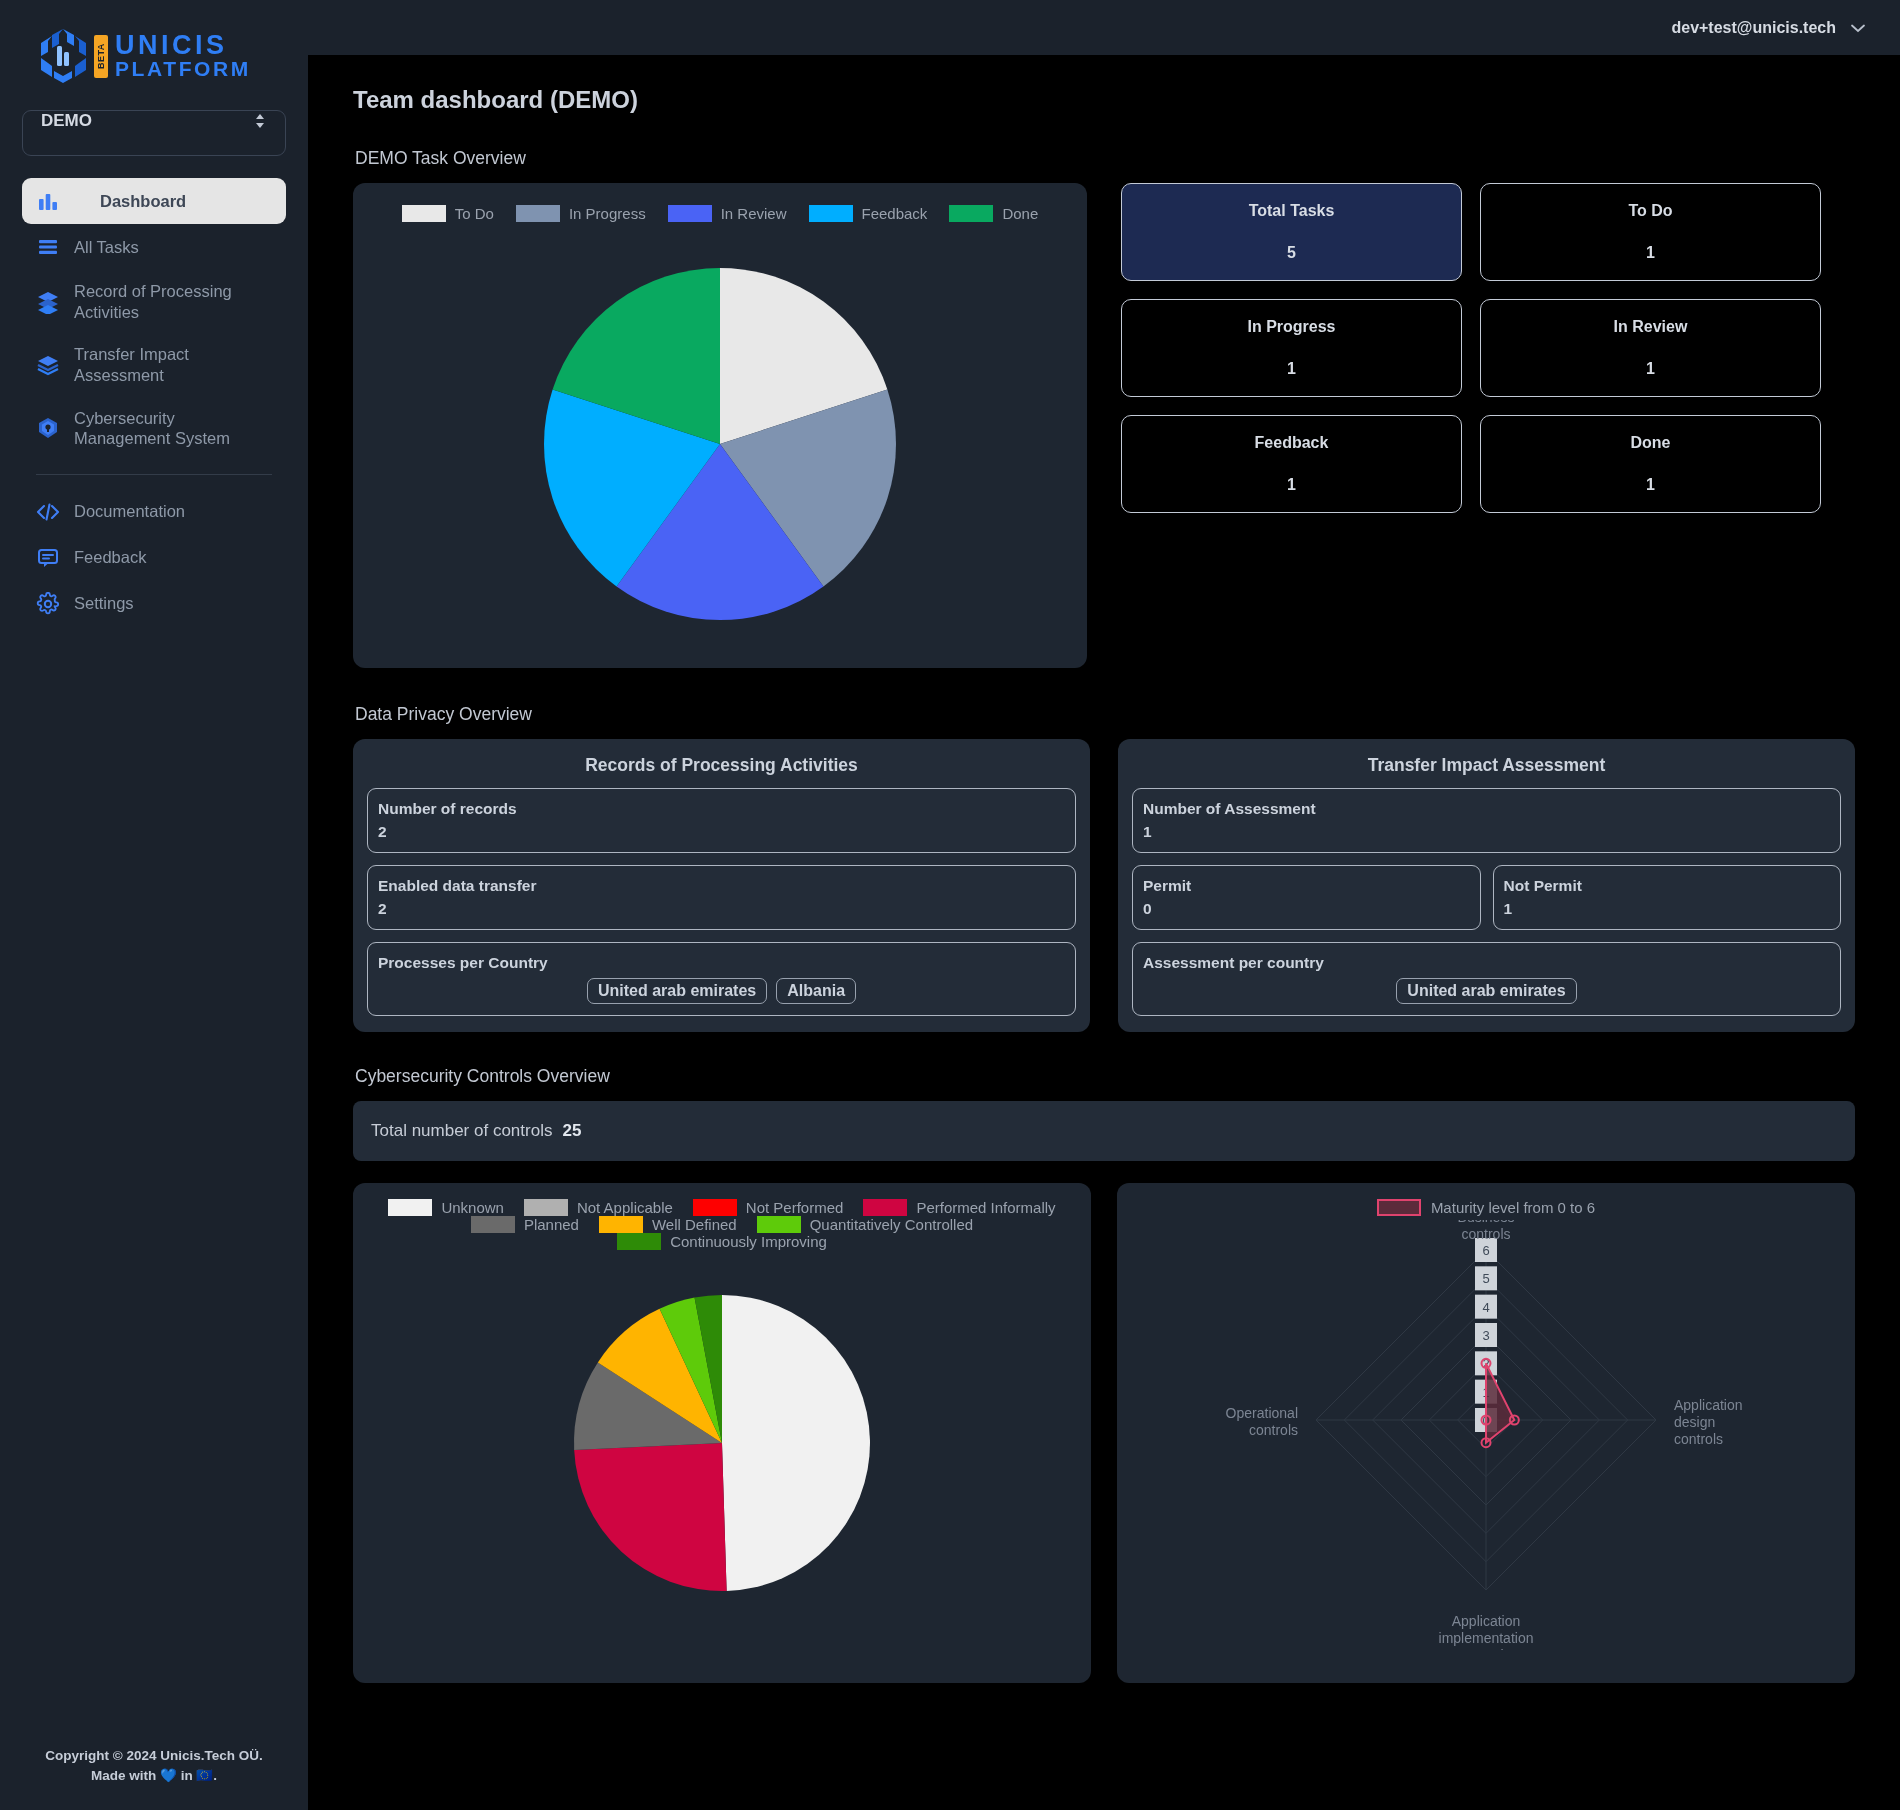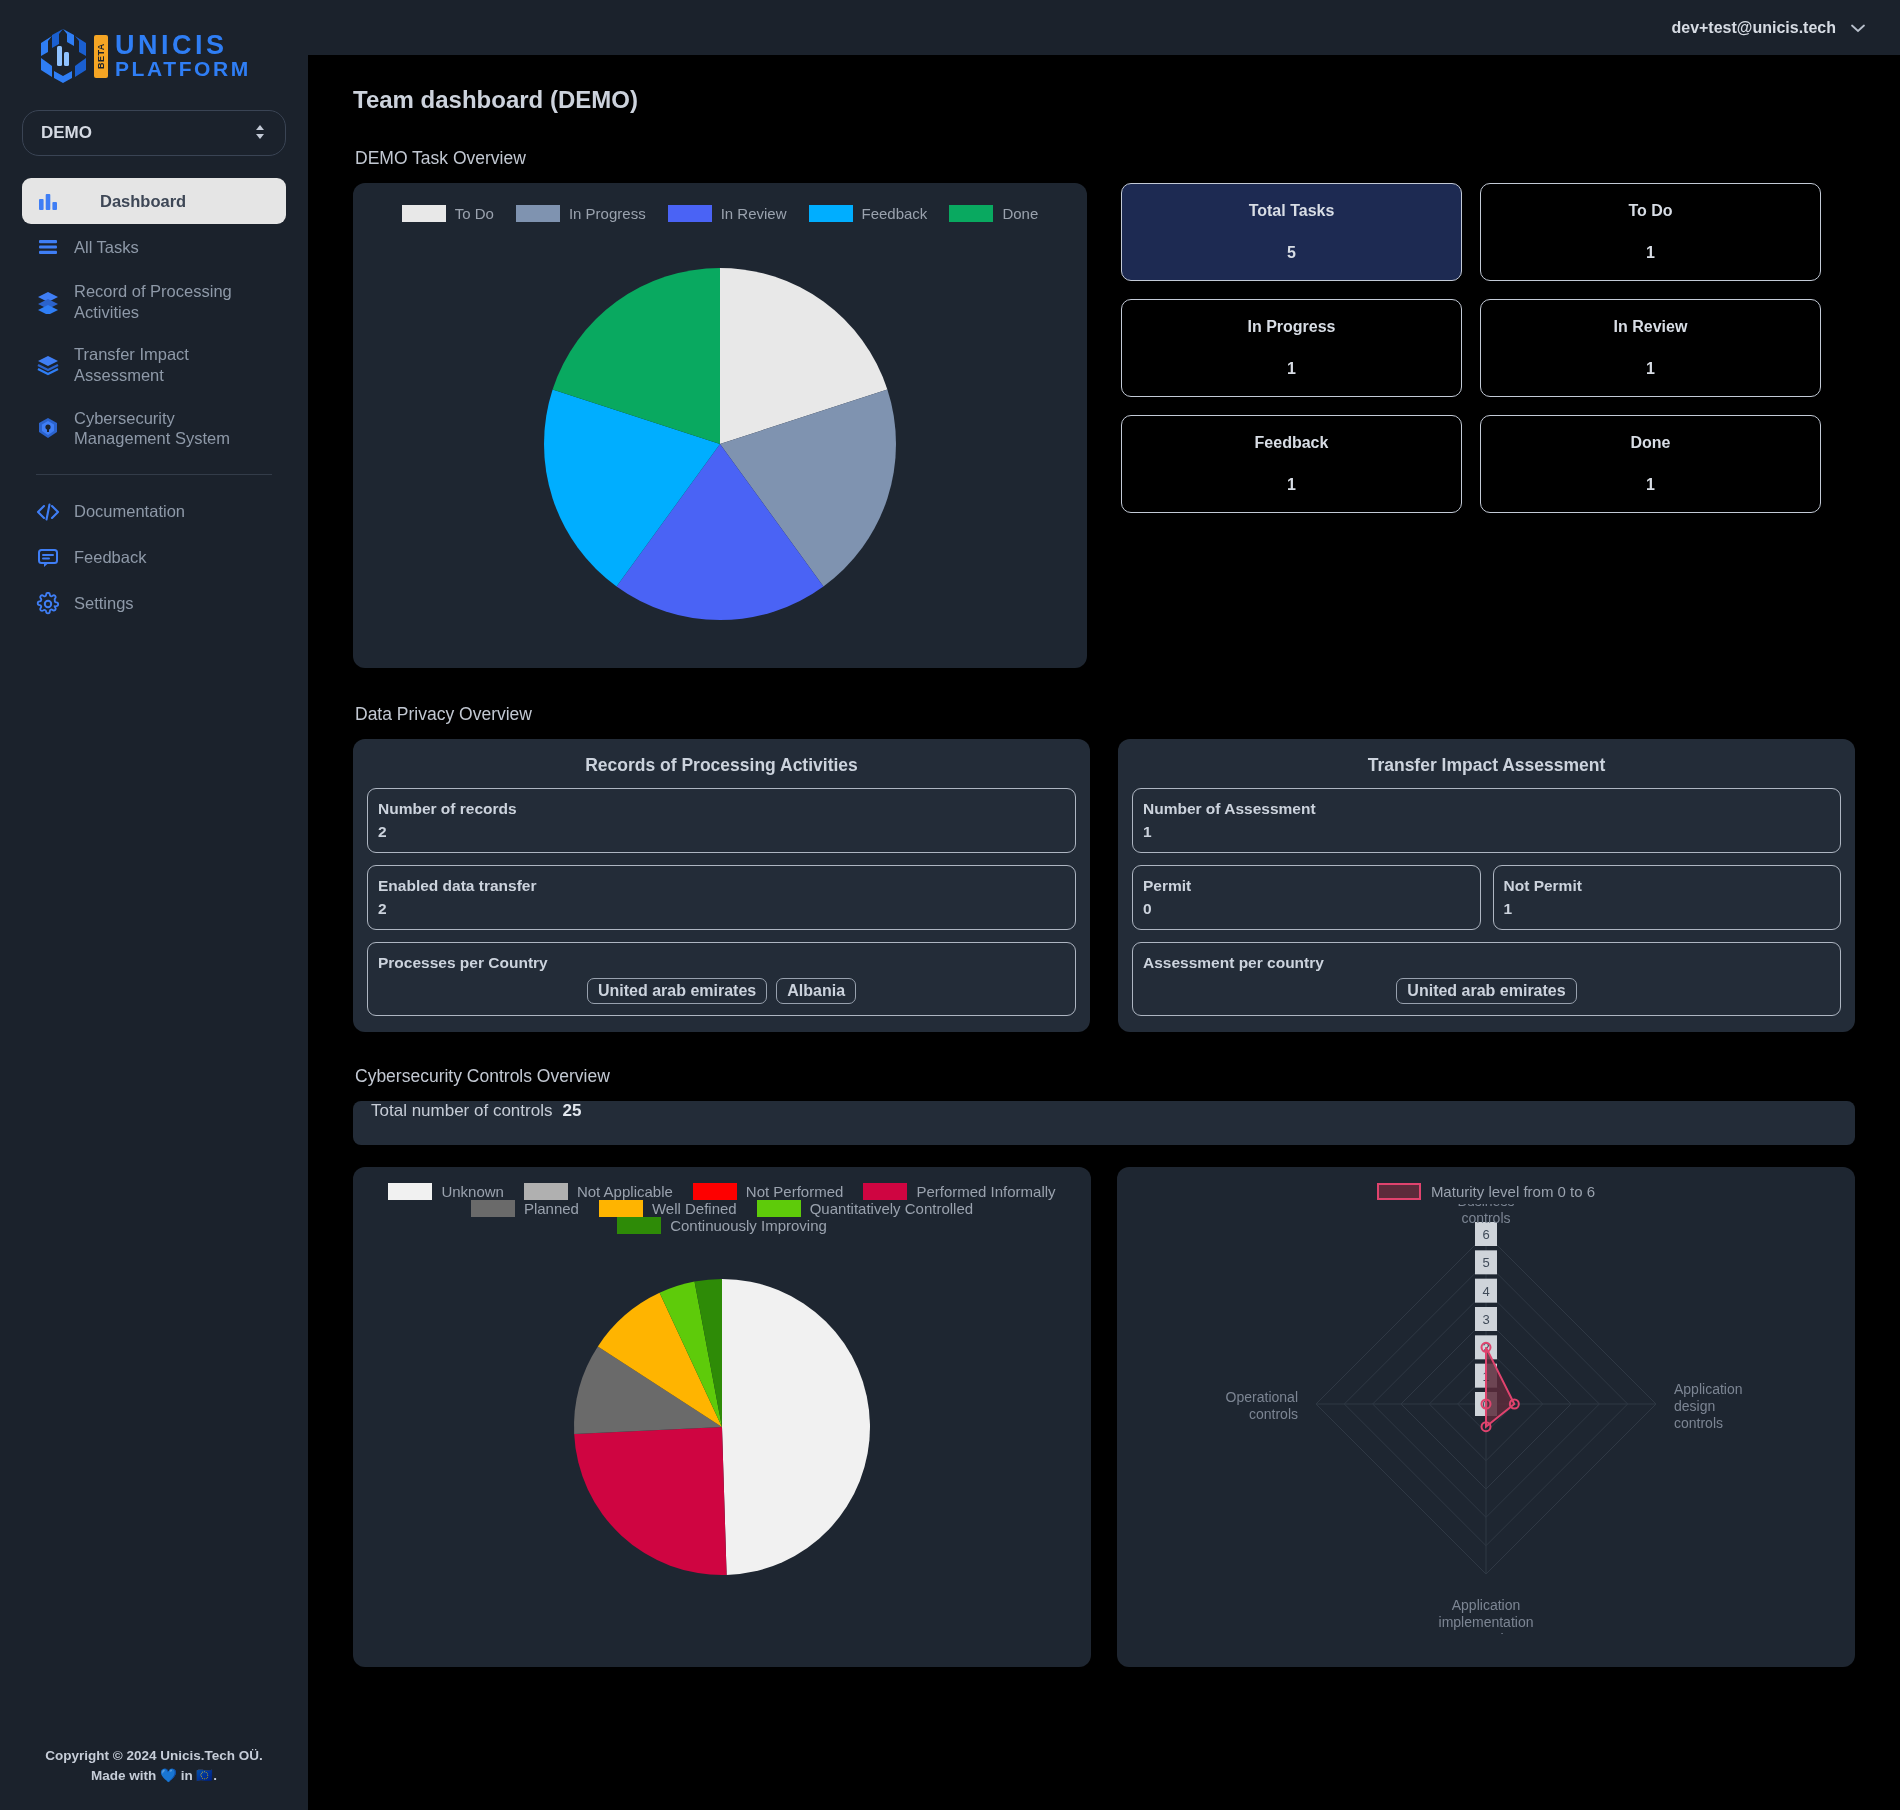--- a/index.html
+++ b/index.html
@@ -27,23 +27,23 @@
     writing-mode: vertical-rl; transform: rotate(180deg);
     padding: 3px 2px; border-radius: 2px; margin: 0 7px 0 2px;
     height: 43px; display: flex; align-items: center; justify-content: center;
   }
   .logo-text { display: flex; flex-direction: column; line-height: .95; }
   .logo-l1 { color: #2f7ef5; font-size: 27px; font-weight: 700; letter-spacing: 3.5px; }
   .logo-l2 { color: #2f7ef5; font-size: 21px; font-weight: 700; letter-spacing: 2.6px; }
 
   .org-select {
     margin: 14px 22px 0 22px; height: 46px;
-    border: 1px solid #3a4454; border-radius: 17px;
+    border: 1px solid #3a4454; border-radius: 9px;
     background: #1b222c; color: #d5dae3;
-    display: flex; align-items: center; justify-content: space-between;
+    display: flex; justify-content: space-between;
     padding: 0 18px; font-size: 17px; font-weight: 700; cursor: pointer;
   }
   .org-chev { color: #c3cad6; font-size: 14px; line-height: 1; }
 
   .nav { margin-top: 22px; padding: 0 22px; display: flex; flex-direction: column; }
   .nav-item {
     display: flex; align-items: center; gap: 14px;
     padding: 11px 14px; border-radius: 9px;
     color: #8e99a8; font-size: 16.5px; cursor: pointer;
     min-height: 44px; line-height: 1.25;
@@ -114,22 +114,22 @@
   .dp-pair { display: flex; gap: 12px; margin-bottom: 12px; }
   .dp-pair .dp-box { flex: 1; margin-bottom: 0; }
   .chips { display: flex; gap: 9px; justify-content: center; margin-top: 6px; flex-wrap: wrap; }
   .chip {
     border: 1px solid #98a1ae; border-radius: 7px; padding: 3px 10px;
     color: #ccd3dd; font-size: 16px; font-weight: 700; cursor: pointer;
   }
 
   
   .ctrl-total {
-    background: #232c38; border-radius: 8px; height: 44px;
-    display: flex; align-items: flex-start; padding: 0 18px; gap: 10px;
+    background: #232c38; border-radius: 8px; height: 60px;
+    display: flex; align-items: center; padding: 0 18px; gap: 10px;
     margin-bottom: 22px;
   }
   .ctrl-total-label { color: #c6ccd6; font-size: 17px; }
   .ctrl-total-value { color: #e2e7ee; font-size: 17px; font-weight: 700; }
   .cs-row { display: flex; gap: 26px; }
   .cs-panel { background: #1e2631; border-radius: 12px; flex: 1; height: 500px; padding-top: 16px; }
   .cs-legend { display: flex; flex-direction: column; align-items: center; gap: 0; padding: 0 18px; }
   .cs-legend-line { display: flex; gap: 0 20px; justify-content: center; flex-wrap: nowrap; }
   .cs-pie-holder { display: flex; justify-content: center; margin-top: 8px; }
   .radar-holder { display: flex; flex-direction: column; align-items: center; }

